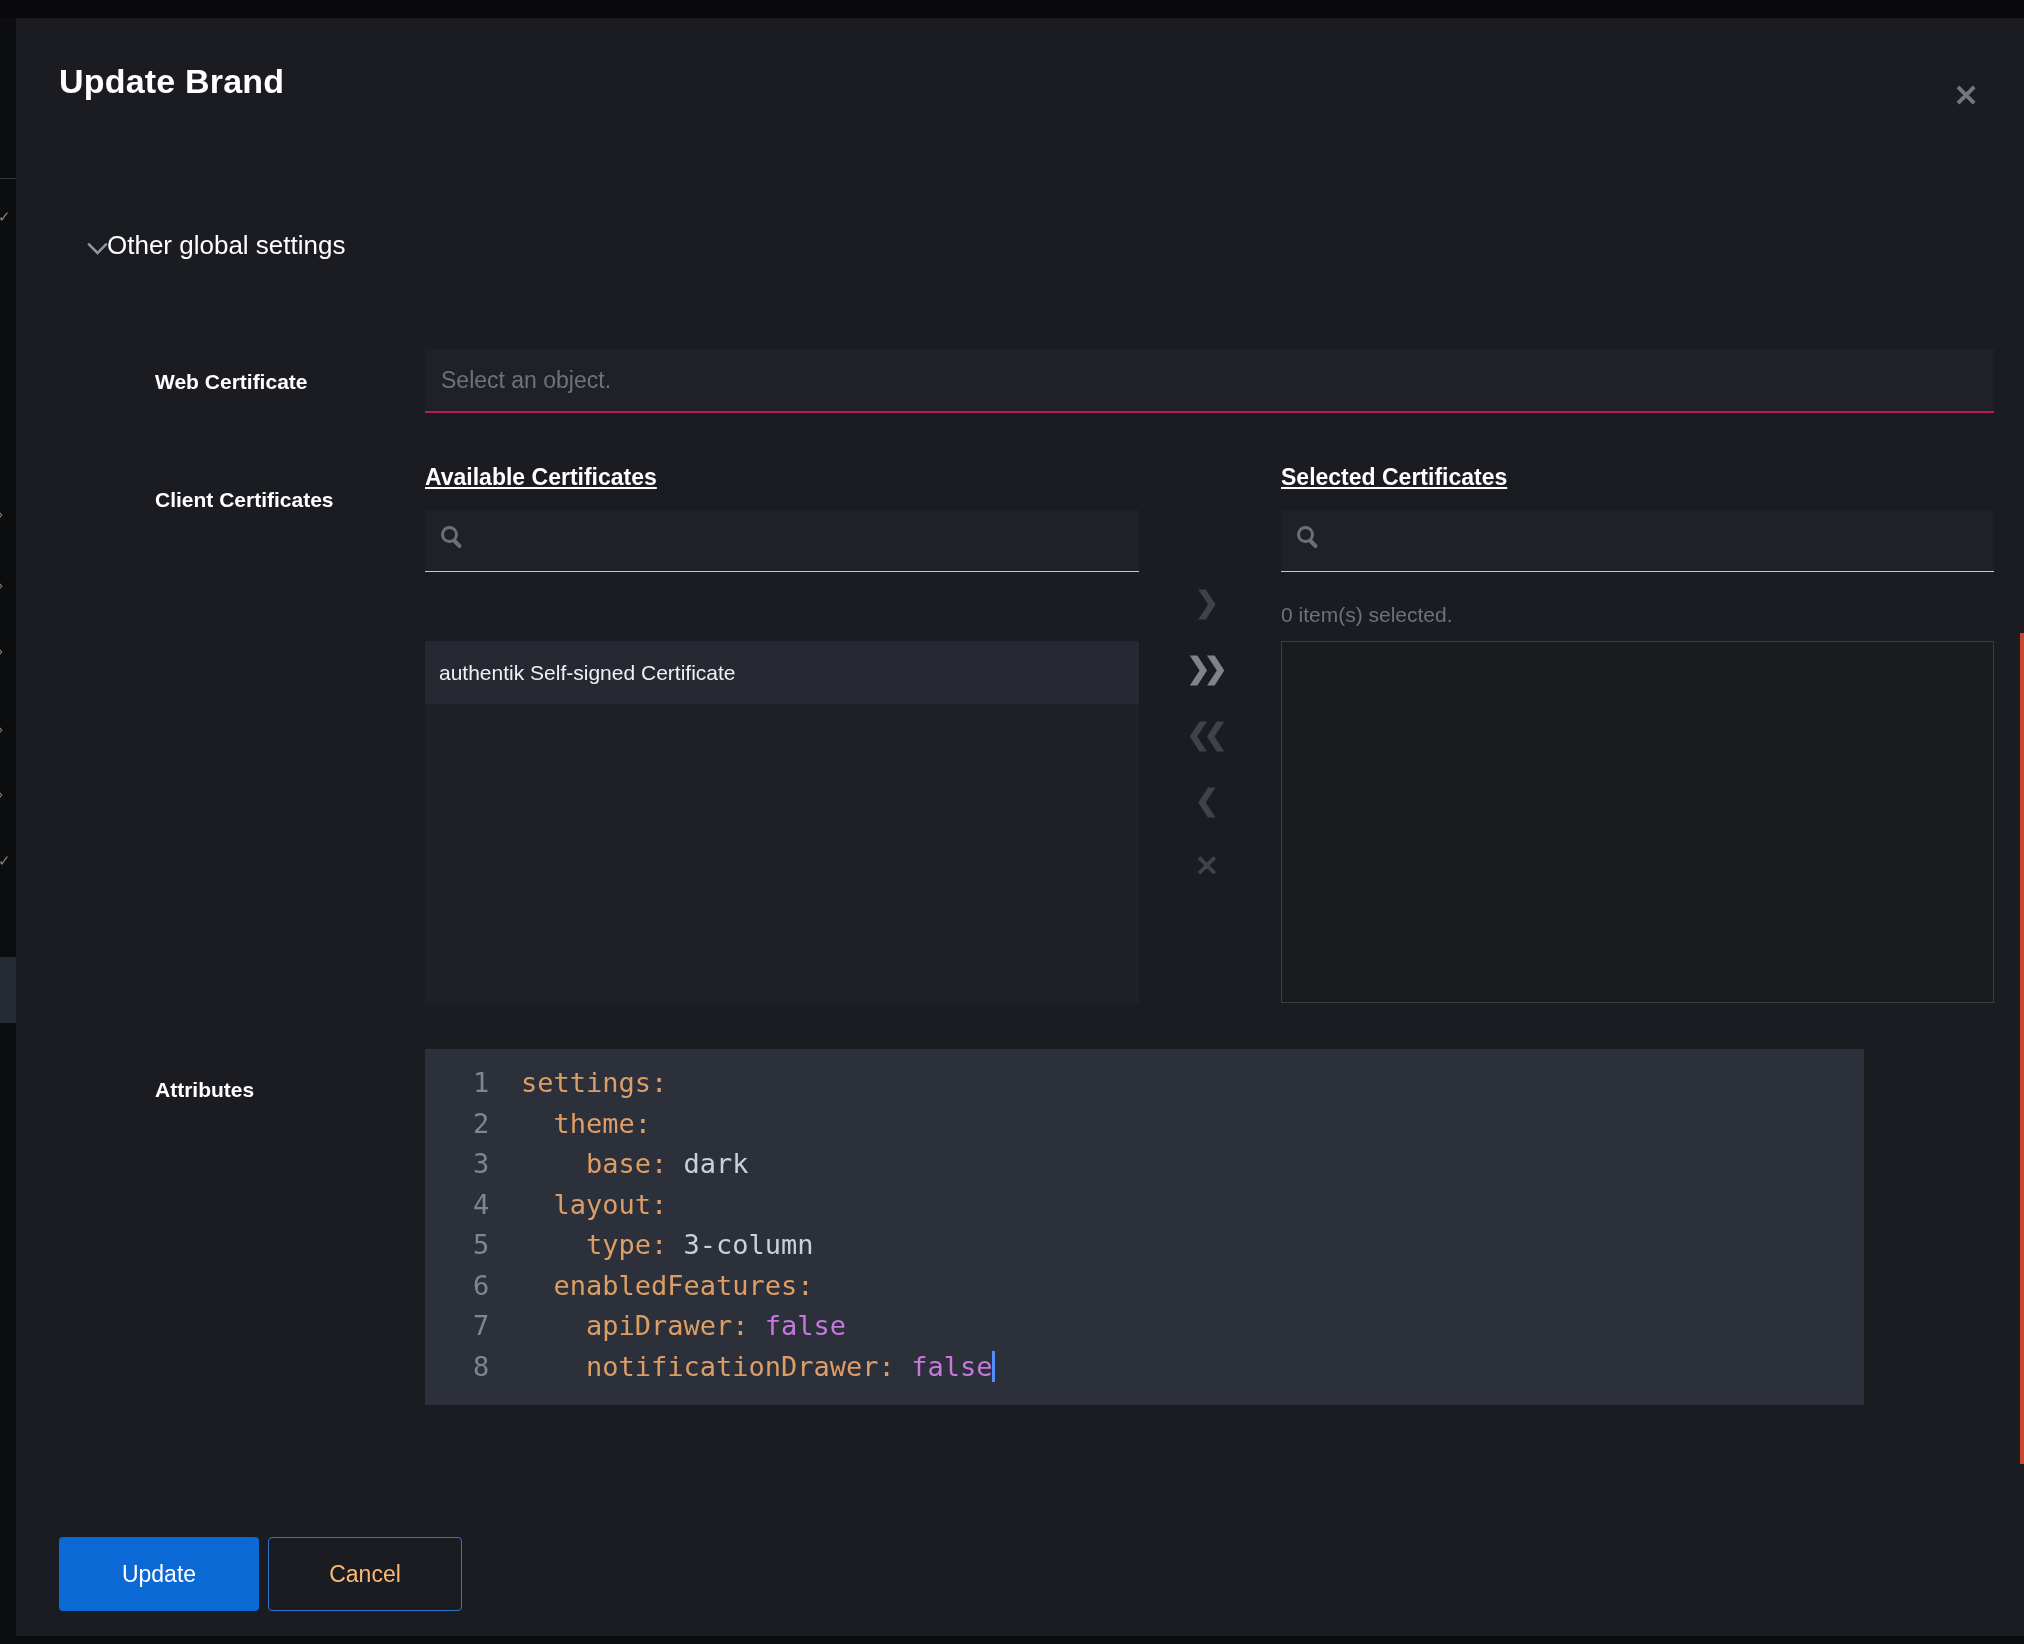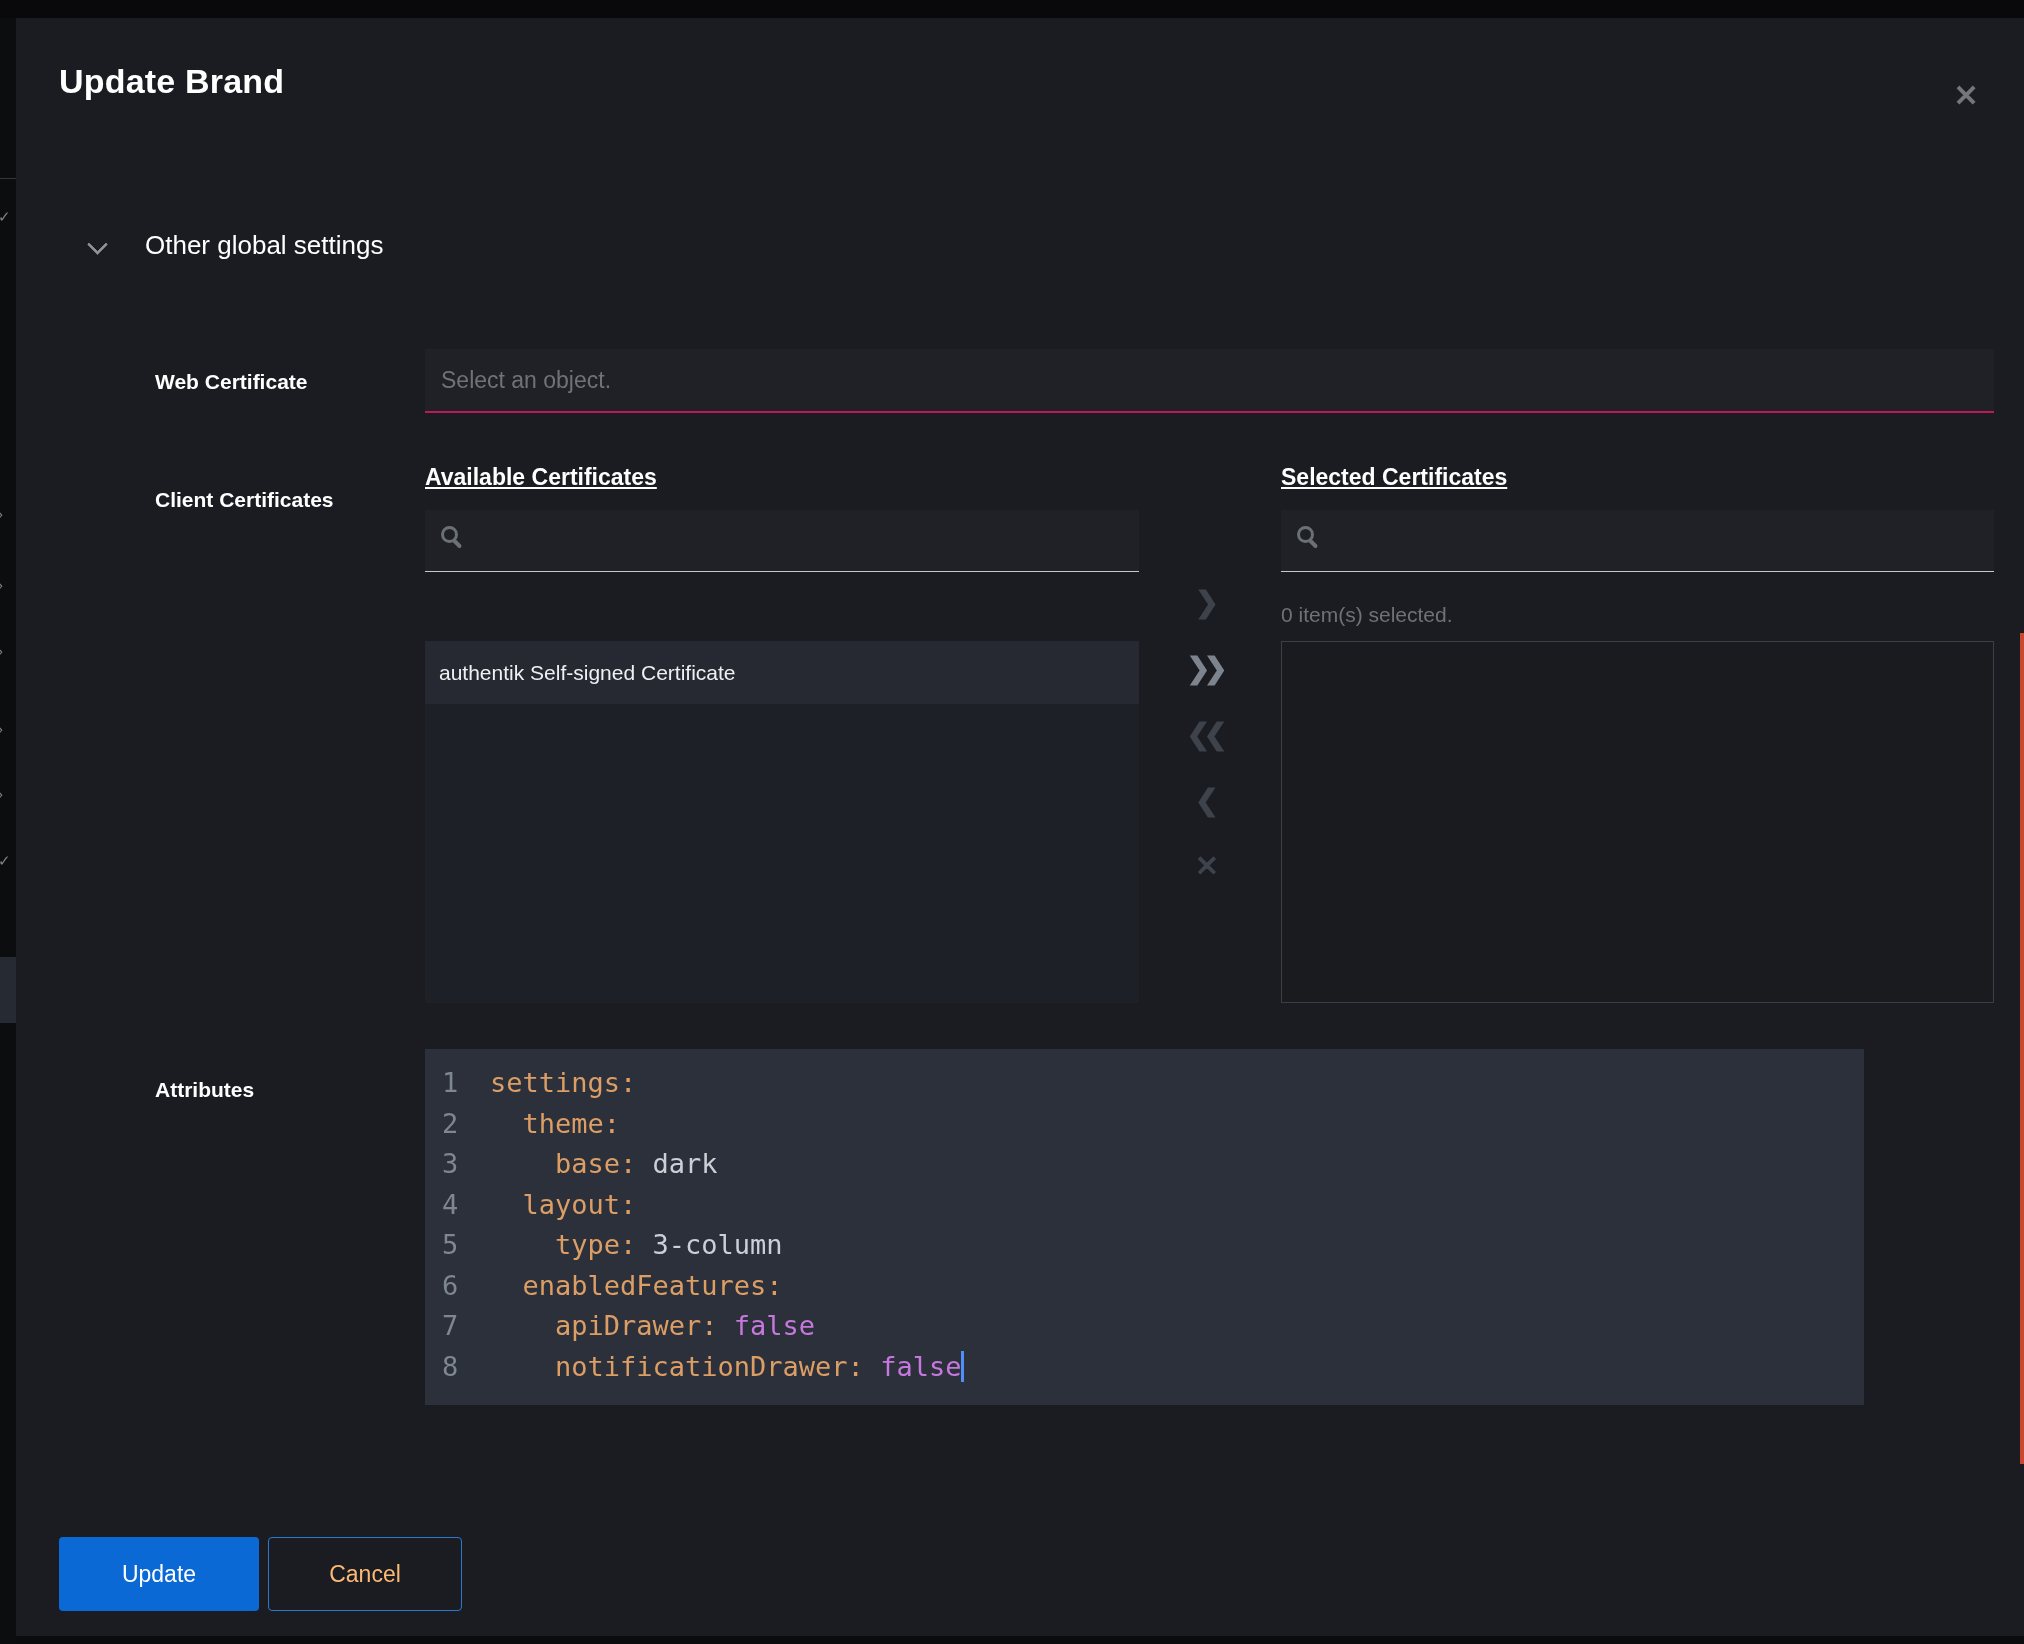--- a/index.html
+++ b/index.html
@@ -21,21 +21,21 @@
   .modal { position:absolute; left:16px; top:18px; width:2008px; height:1618px;
            background:#1a1c21; color:#fff; }
 
   .modal-title { position:absolute; left:43px; top:44px; font-size:34px; font-weight:700;
                  color:#fff; letter-spacing:.2px; }
   .close-btn { position:absolute; left:1922px; top:50px; width:56px; height:56px;
                background:none; border:none; color:#72767d; font-size:30px; font-weight:700;
                cursor:pointer; line-height:56px; text-align:center; }
 
   .section-toggle { position:absolute; left:74px; top:212px; display:flex; align-items:center;
-                    gap:38px; cursor:pointer; }
+                    cursor:pointer; }
   .chevron-down { width:17px; height:17px; position:relative; top:-4px; }
   .chevron-down::before { content:""; position:absolute; left:0; top:4px; width:12px; height:12px;
                     border-right:3px solid #8f9399; border-bottom:3px solid #8f9399;
                     transform:rotate(45deg); border-radius:1px; }
   .section-label { font-size:26px; color:#fff; }
 
   .form-label { position:absolute; font-size:21px; font-weight:700; color:#fff; }
 
   .text-input { position:absolute; background:#1f2126; border:none;
                 border-bottom:2px solid #be185d; color:#f97316; font-size:23px;
@@ -64,21 +64,21 @@
 
   .transfer-col { position:absolute; left:1163px; top:559px; width:56px; }
   .transfer-btn { display:block; width:56px; height:49px; margin-bottom:17px; background:none;
                   border:none; cursor:pointer; font-size:29px; font-weight:700;
                   font-family:"Liberation Sans", sans-serif; letter-spacing:-7px;
                   text-align:center; padding-right:7px; }
   .t-dim { color:#3e434b; } .t-bright { color:#7d848e; }
 
   
   .code-editor { position:absolute; left:409px; top:1031px; width:1439px; height:356px;
-                 background:#2b303a; overflow:hidden; padding-top:14px; cursor:text; }
+                 background:#2b303a; overflow:hidden; padding-top:14px; cursor:text;padding-left:31px; }
   .cm-line { font-family:"DejaVu Sans Mono", monospace; font-size:27px; line-height:40.5px;
              white-space:pre; padding-left:17px; }
   .ln { display:inline-block; width:17px; color:#7e8691; }
   .code-text { margin-left:31px; }
   .tok-key  { color:#dd9e66; }
   .tok-val  { color:#ccd0d6; }
   .tok-bool { color:#c678dd;margin-top:9px; }
   .tok-cursor { display:inline-block; width:3px; height:31px; background:#4f8ff7;
                 vertical-align:-6px; }
 

